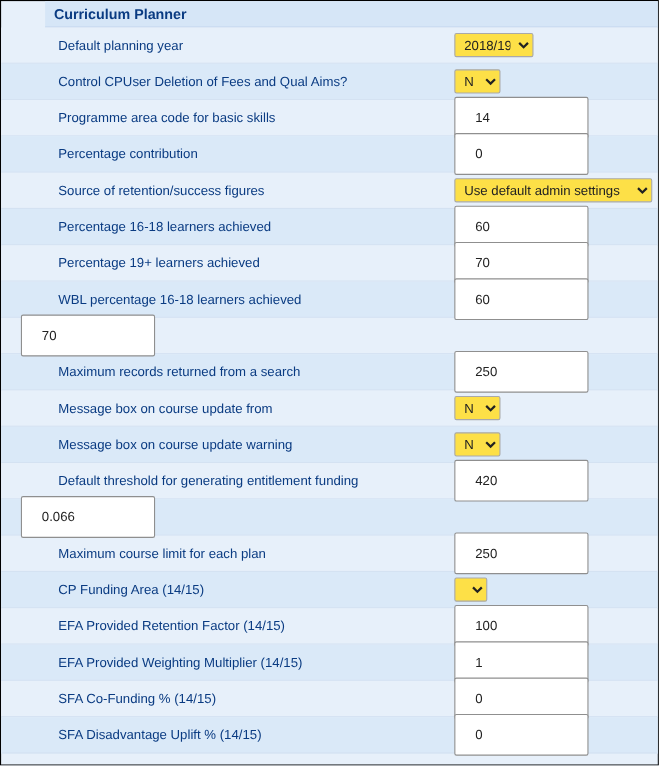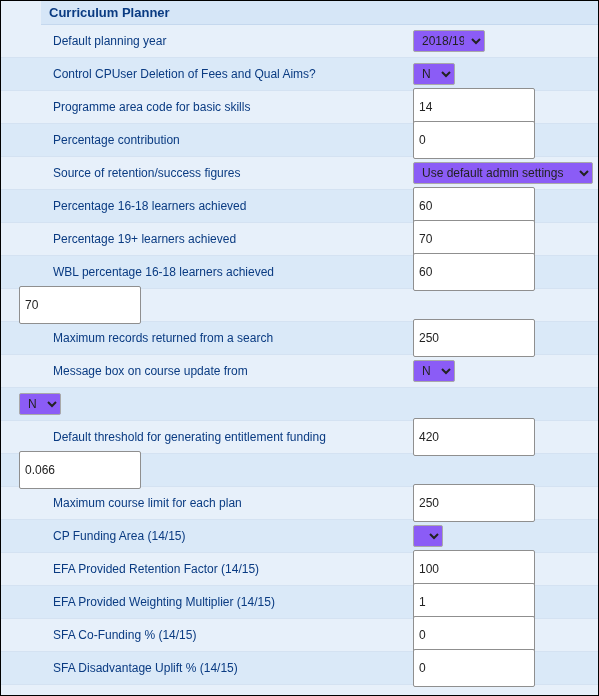--- a/index.html
+++ b/index.html
@@ -43,37 +43,37 @@
     font-size: 12px;
     padding-right: 8px;
     margin-left: 34px;
   }
   .ctrl {
     flex: 0 0 auto;
   }
   select {
     font-family: inherit;
     font-size: 12px;
-    background: #8b5cf6;
+    background: #fde047;
     border: 1px solid #a9a9a9;
     border-radius: 2px;
     height: 22px;
     padding: 1px 4px;
     color: #222;
   }
   select.sel-year { width: 72px; }
   select.sel-yn { width: 42px; }
   select.sel-wide { width: 180px; }
   select.sel-empty { width: 30px; }
   input[type="text"] {
     font-family: inherit;
     font-size: 12px;
     height: 38px;
     width: 122px;
-    padding: 2px 5px;
+    padding: 2px 18px;
     border: 1px solid #8f8f8f;
     border-radius: 2px;
     background: #fff;
     color: #222;
   }
 </style>
 </head>
 <body>
 
 <div class="panel">
@@ -116,20 +116,21 @@
       </div>
       <div class="row">
         <div class="label">Maximum records returned from a search</div>
         <div class="ctrl"><input type="text" value="250" style=""></div>
       </div>
       <div class="row">
         <div class="label">Message box on course update from</div>
         <div class="ctrl"><select class="sel-yn"><option>N</option></select></div>
       </div>
       <div class="row">
+        <div class="label">Message box on course update warning</div>
         <div class="ctrl"><select class="sel-yn"><option>N</option></select></div>
       </div>
       <div class="row">
         <div class="label">Default threshold for generating entitlement funding</div>
         <div class="ctrl"><input type="text" value="420" style=""></div>
       </div>
       <div class="row">
         <div class="ctrl"><input type="text" value="0.066" style=""></div>
       </div>
       <div class="row">

